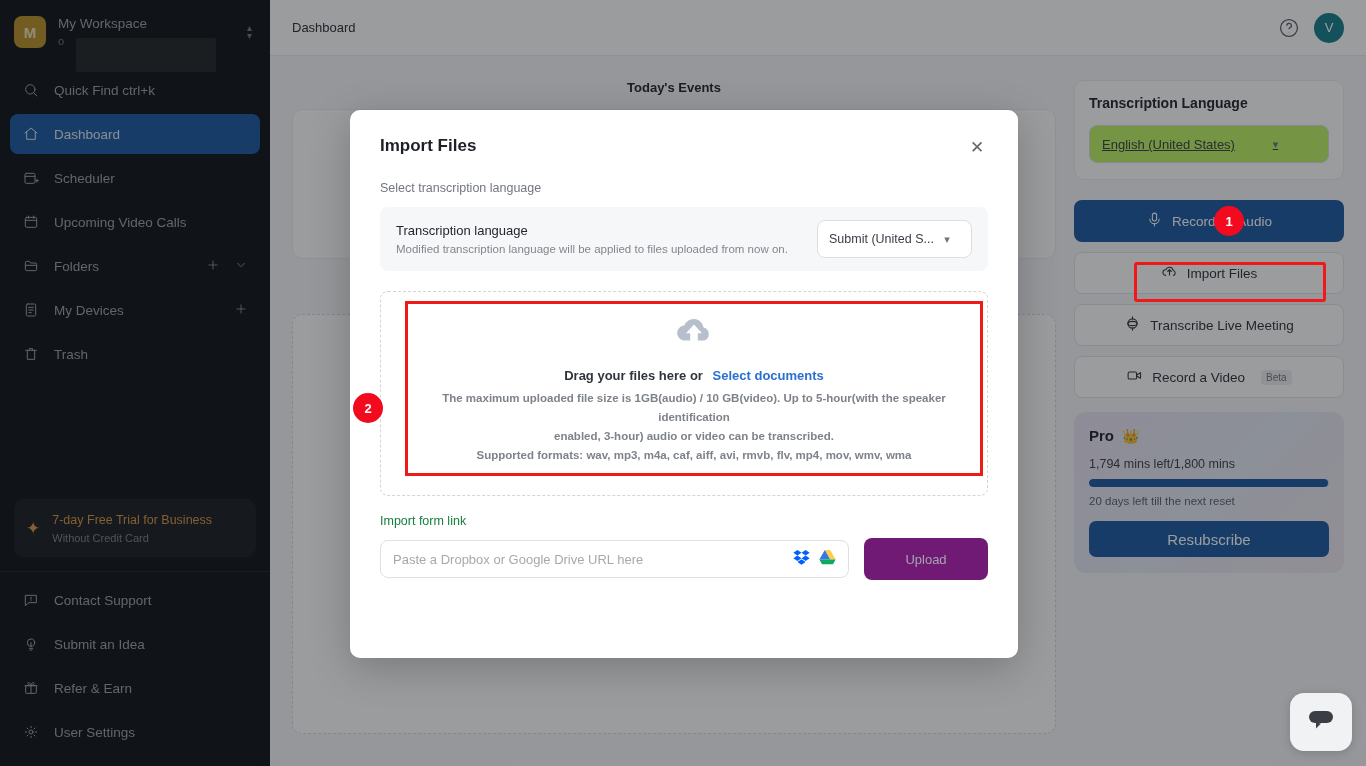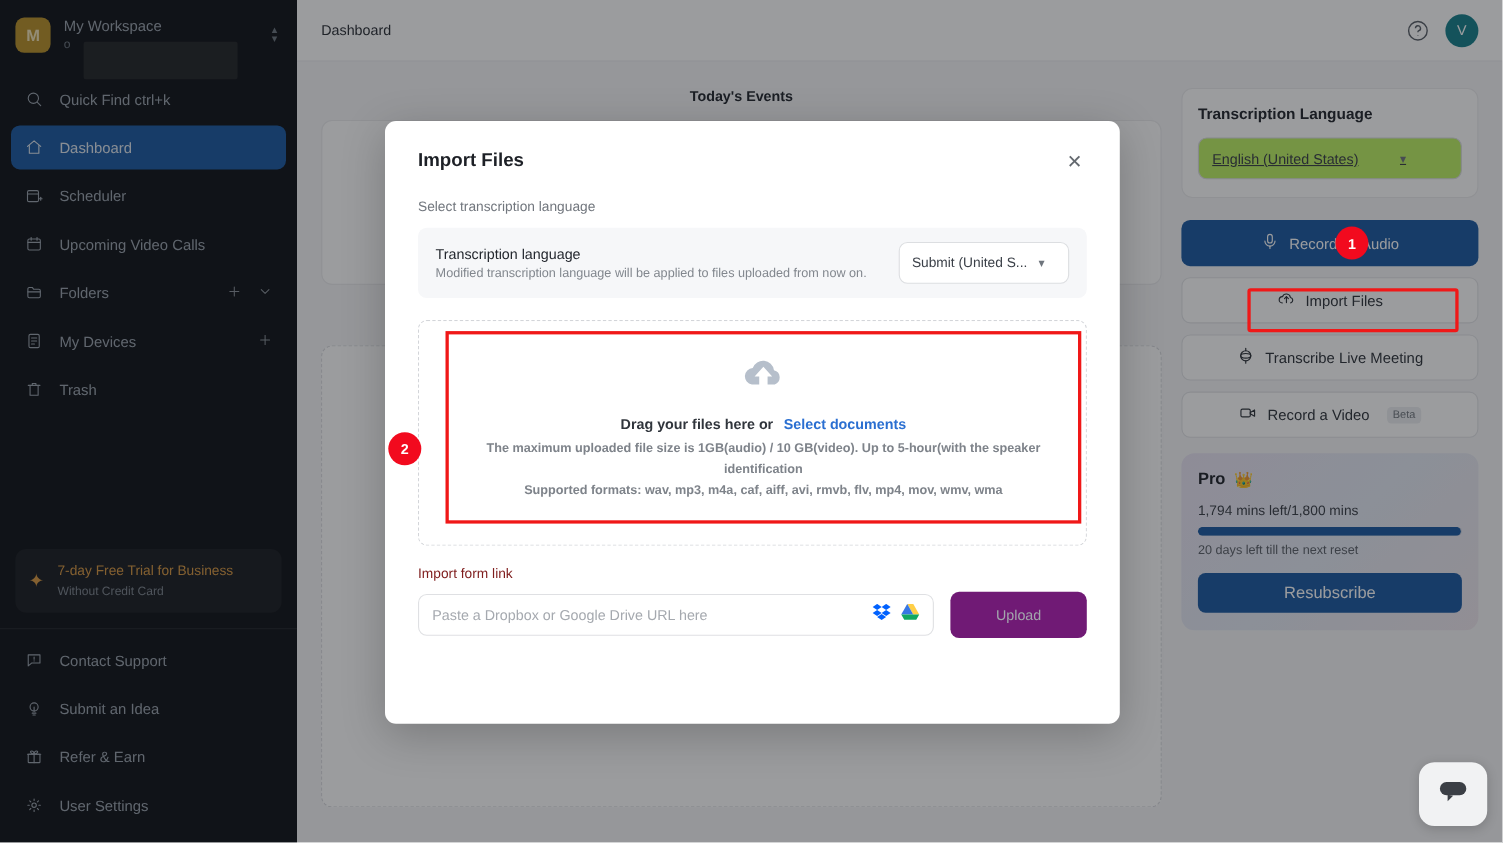--- a/index.html
+++ b/index.html
@@ -219,21 +219,21 @@
   .dropzone-inner {
     position: absolute; left: 24px; top: 9px; right: 4px; bottom: 19px;
     border: 3px solid #f01818; background: #fff;
     display: flex; flex-direction: column; align-items: center; justify-content: center;
   }
   .upload-cloud { margin-bottom: 17px; }
   .dz-line1 { font-size: 13px; color: #30353c; }
   .dz-link { color: #2a6fd1; cursor: pointer; margin-left: 6px; }
   .dz-small { font-size: 11.5px; color: #7e838a; text-align: center; line-height: 19px; margin-top: 6px; max-width: 560px; }
 
-  .form-label { font-size: 12.5px; color: #7f1d1d; margin-top: 18px; }
+  .form-label { font-size: 12.5px; color: #15803d; margin-top: 18px; }
   .form-row { display: flex; align-items: center; gap: 15px; margin-top: 10px; }
   .url-input {
     flex: 1 1 auto; height: 38px; border: 1px solid #dfe0e3; border-radius: 8px;
     display: flex; align-items: center; padding: 0 12px; background: #fff;
   }
   .url-input input {
     flex: 1 1 auto; border: none; outline: none; font-size: 13px;
     color: #2c3038; font-family: "Liberation Sans", sans-serif; background: transparent;
   }
   .url-input input::placeholder { color: #a5a9af; }
@@ -554,20 +554,21 @@
         <span class="upload-cloud">
           <svg width="44" height="34" viewBox="0 0 44 34">
             <path d="M11.5 27.5a7.5 7.5 0 0 1 .8-14.9 10 10 0 0 1 19.3 1.9 6.8 6.8 0 0 1 .7 13h-6.5v-7.2h4.2L22 11.5l-8 8.8h4.2v7.2z" fill="#b6bfcb"></path>
           </svg>
         </span>
         <div class="dz-line1">
           <span>Drag your files here or</span>
           <span class="dz-link">Select documents</span>
         </div>
         <div class="dz-small">The maximum uploaded file size is 1GB(audio) / 10 GB(video). Up to 5-hour(with the speaker identification</div>
+        <div class="dz-small" style="margin-top:0">enabled, 3-hour) audio or video can be transcribed.</div>
         <div class="dz-small" style="margin-top:0">Supported formats: wav, mp3, m4a, caf, aiff, avi, rmvb, flv, mp4, mov, wmv, wma</div>
       </div>
     </div>
 
     <div class="form-label">Import form link</div>
     <div class="form-row">
       <div class="url-input">
         <input type="text" placeholder="Paste a Dropbox or Google Drive URL here" style="">
         <span class="cloud-icons">
           <span>

